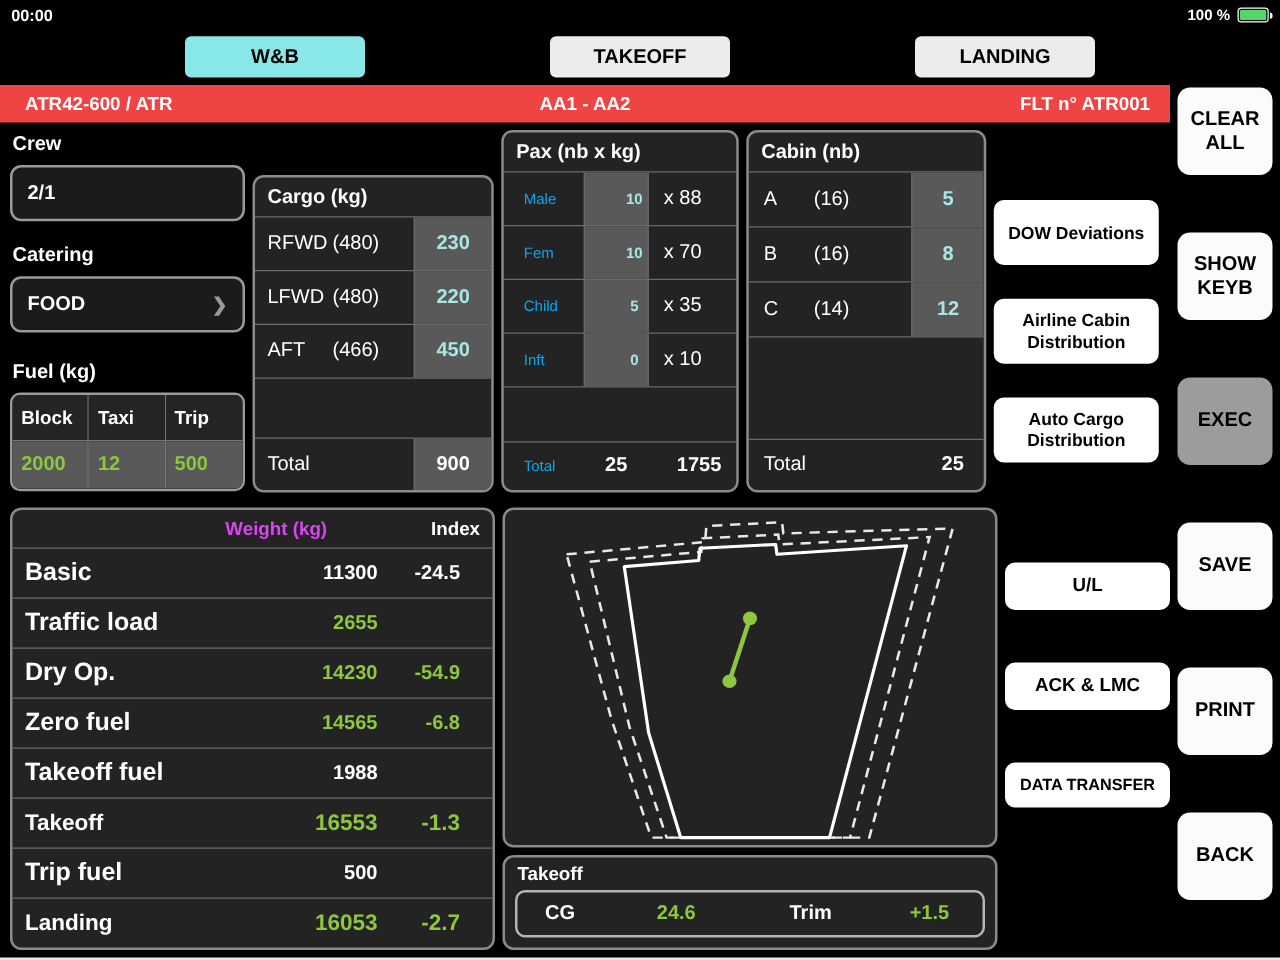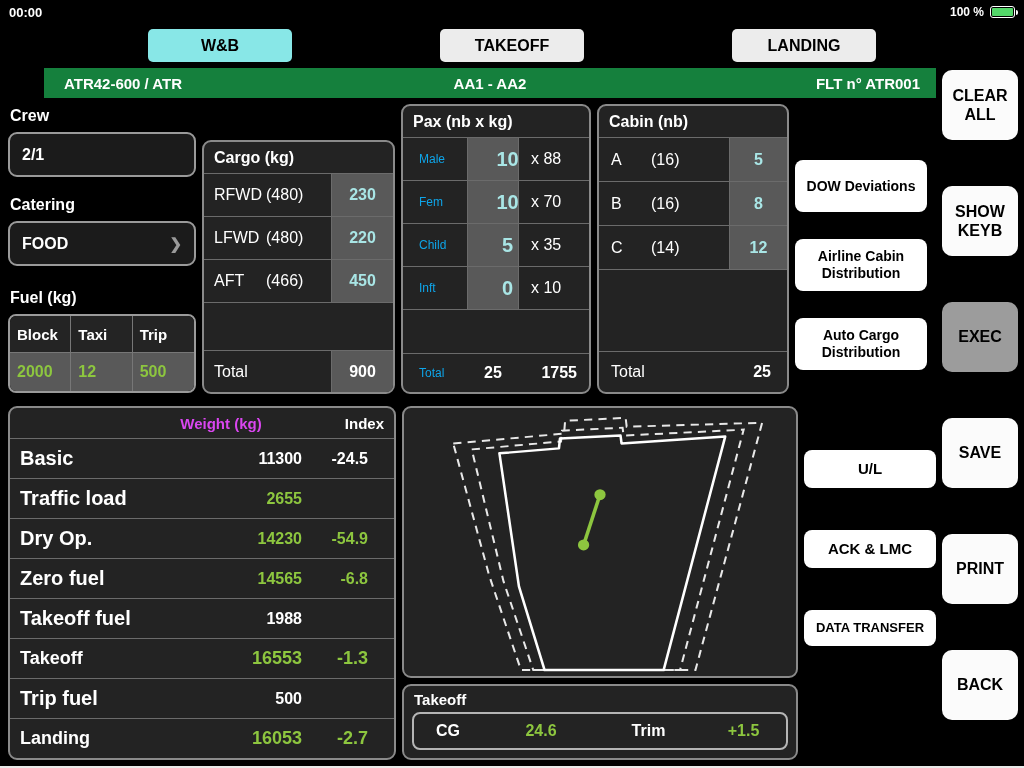--- a/index.html
+++ b/index.html
@@ -22,21 +22,21 @@
   .tab.t0 { left:148px; } .tab.t1 { left:440px; } .tab.t2 { left:732px; }
 
   
   .main-row { display:flex; height:700px; }
   .main-col { width:936px; display:flex; flex-direction:column; }
   .sidebar { flex:1; display:flex; flex-direction:column; align-items:center; padding-top:2px; gap:46px; }
   .side-btn { width:76px; height:70px; background:#fbfbfb; border-radius:10px; color:#000; font-weight:700; font-size:16px;
               display:flex; align-items:center; justify-content:center; text-align:center; line-height:1.2; padding:3px; cursor:pointer; }
   .side-btn[data-pressed="true"] { background:#9c9c9c; }
 
-  .header-bar { height:30px; background:#15803d; position:relative; display:flex; align-items:center; color:#fff; font-size:15px; font-weight:700;margin-left:44px; }
+  .header-bar { height:30px; background:#ef4444; position:relative; display:flex; align-items:center; color:#fff; font-size:15px; font-weight:700; }
   .hb-left { padding-left:20px; z-index:1; }
   .hb-center { position:absolute; left:0; right:0; text-align:center; }
   .hb-right { margin-left:auto; padding-right:16px; z-index:1; }
 
   .top-section { display:flex; gap:6px; height:302px; padding:6px 0 6px 8px; }
   .bottom-section { display:flex; gap:6px; flex:1; padding:6px 0 8px 8px; }
 
   
   .left-col { width:188px; display:flex; flex-direction:column; }
   .sec-label { color:#fff; font-weight:700; font-size:16px; padding:3px 2px 7px; }
@@ -67,21 +67,21 @@
   .cargo-val { width:62px; background:var(--cell-bg,#595959); display:flex; align-items:center; justify-content:center;
                font-weight:700; font-size:16px; border-left:1px solid #6b6b6b; cursor:pointer; }
   .cargo-total { height:42px; }
   .cargo-total .cargo-label { font-weight:400; }
   .cargo-total .cargo-val { color:#fff; cursor:default; }
 
   .pax { width:190px; }
   .pax-row { display:grid; grid-template-columns:64px 52px 1fr; border-top:1px solid #6b6b6b; height:43px; }
   .pax-label { display:flex; align-items:center; padding-left:16px; color:#0ea5e9; font-size:12px; }
   .pax-count { background:var(--cell-bg,#595959); border-left:1px solid #6b6b6b; border-right:1px solid #6b6b6b;
-               display:flex; align-items:center; justify-content:center; font-weight:700; font-size:20px; cursor:pointer;padding-left:29px; }
+               display:flex; align-items:center; justify-content:center; font-weight:700; font-size:12px; cursor:pointer;padding-left:29px; }
   .pax-per { display:flex; align-items:center; padding-left:12px; color:#fff; font-size:16px; }
   .pax-total { height:39px; }
   .pax-total .pt-count { display:flex; align-items:center; justify-content:center; color:#fff; font-weight:700; font-size:16px; }
   .pax-total .pt-weight { display:flex; align-items:center; justify-content:flex-end; padding-right:12px; color:#fff; font-weight:700; font-size:16px; }
 
   .cabin { width:192px; }
   .cabin-row { display:grid; grid-template-columns:1fr 58px; border-top:1px solid #6b6b6b; height:44px; }
   .cabin-label { display:flex; align-items:center; padding-left:12px; color:#fff; font-size:16px; }
   .cabin-label .zone { width:40px; }
   .cabin-val { background:var(--cell-bg,#595959); border-left:1px solid #6b6b6b; display:flex; align-items:center;

